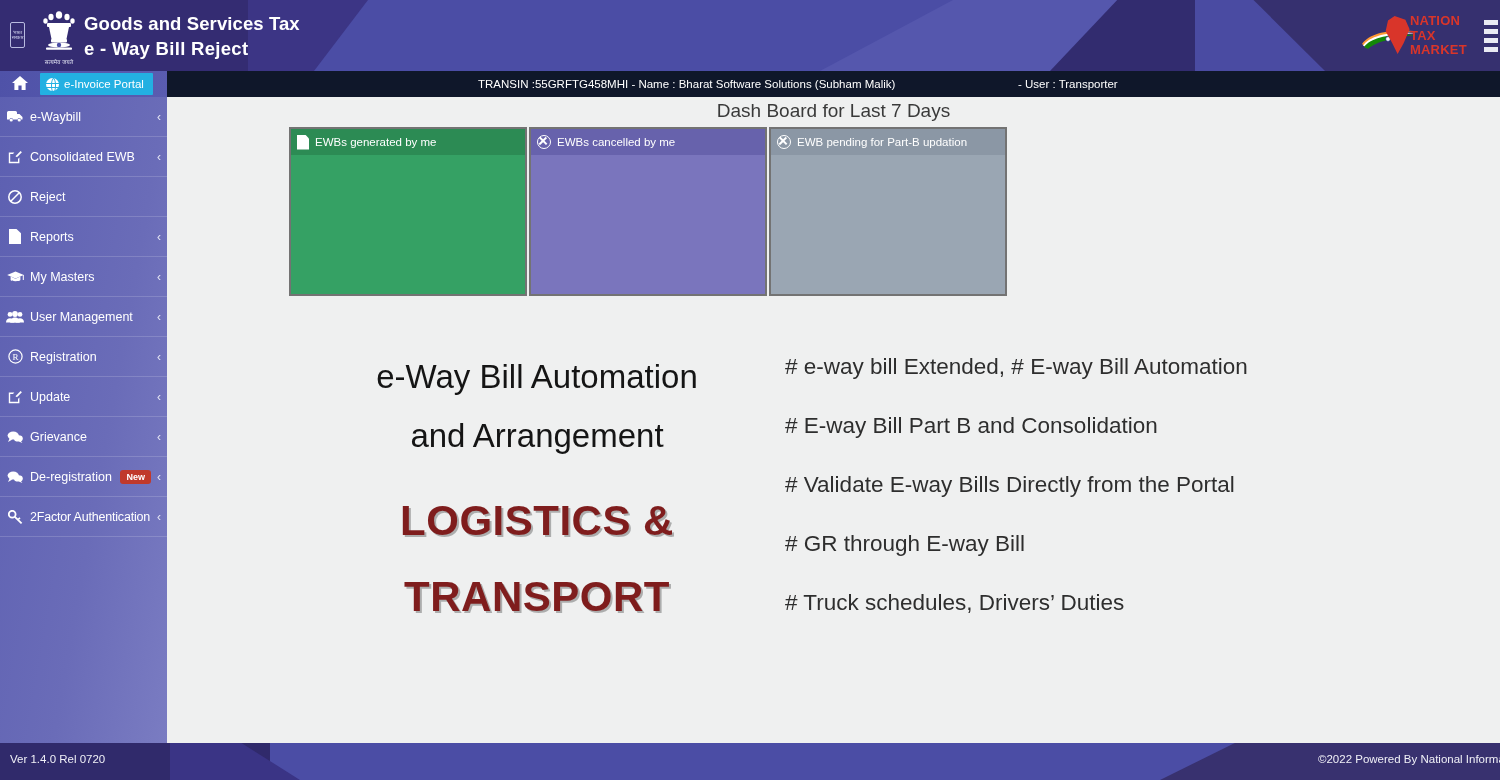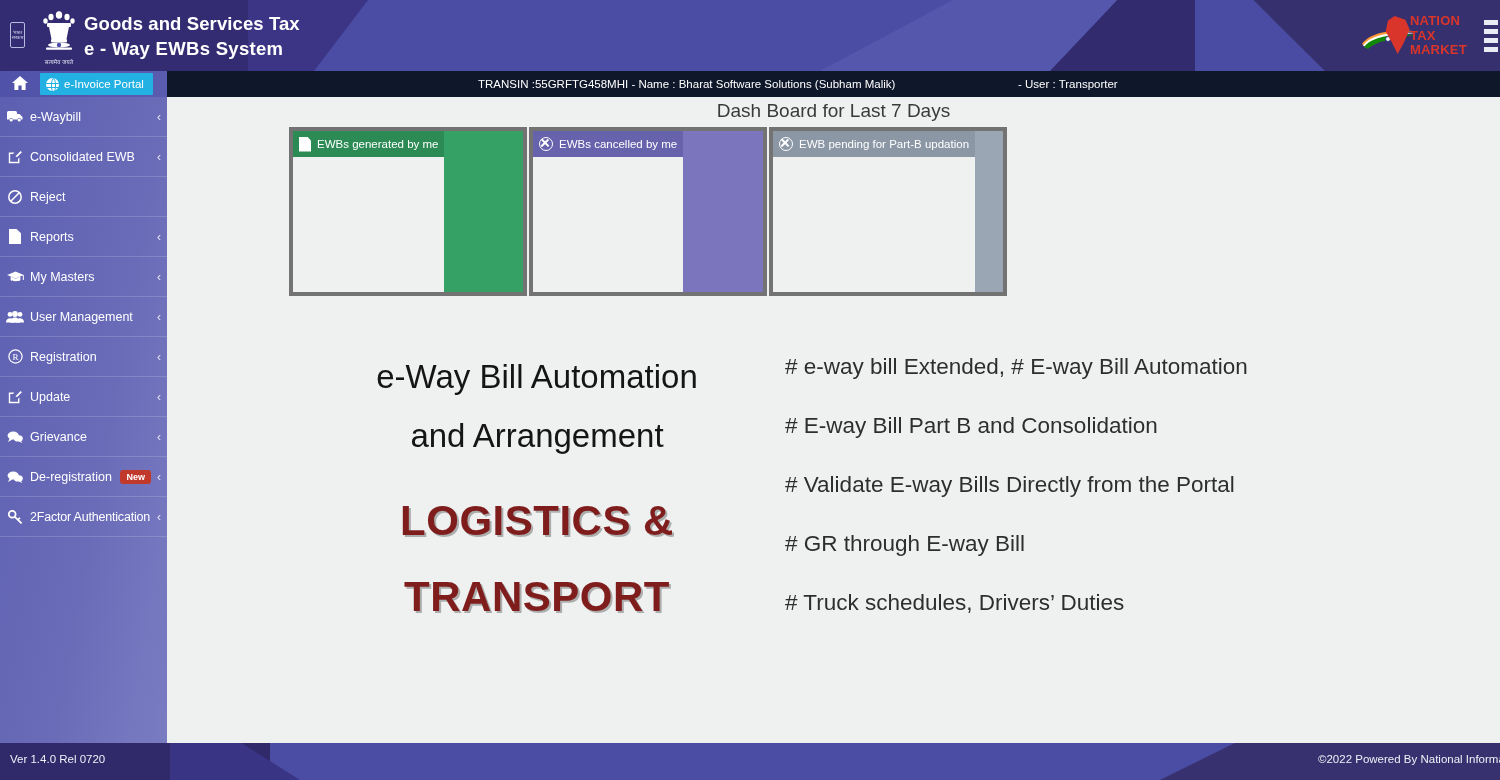--- a/index.html
+++ b/index.html
@@ -200,22 +200,22 @@
     text-align: center;
     font-size: 19px; color: #3a3a3a;
   }
 
   .cards {
     position: absolute; top: 30px; left: 122px;
     display: flex; gap: 2px;
   }
   .card {
     width: 238px; height: 169px;
-    border: 4px solid #737373;
-    display: flex; flex-direction: row;
+    border: 2px solid #737373;
+    display: flex; flex-direction: column;
     overflow: hidden;
   }
   .card-head {
     height: 26px; flex: 0 0 auto;
     display: flex; align-items: center; gap: 6px;
     padding: 0 6px;
     color: #ffffff; font-size: 11.5px;
     white-space: nowrap;
   }
   .card-body { flex: 1 1 auto; }
@@ -323,21 +323,21 @@
         <ellipse cx="20" cy="36" rx="11" ry="2.6"></ellipse>
         <circle cx="20" cy="36" r="2.2" fill="#4b4da5"></circle>
         <rect x="7" y="38.4" width="26" height="2.4" rx="0.8"></rect>
       </g>
     </svg>
     <div class="satyam">सत्यमेव जयते</div>
   </div>
 
   <div class="hdr-title">
     <div>Goods and Services Tax</div>
-    <div class="l2">e - Way EWBs System</div>
+    <div class="l2">e - Way Bill Reject</div>
   </div>
 
   <div class="nation-logo">
     <svg class="nl-flagswoosh" viewBox="0 0 56 22">
       <path d="M2 17 C10 5, 34 2, 54 4 C36 6, 14 10, 6 20 Z" fill="#ff9933"></path>
       <path d="M3 18.5 C11 7, 35 4, 55 6 C37 8, 15 12, 7 21 Z" fill="#ffffff"></path>
       <path d="M4 20 C12 9, 36 6, 56 8 C38 10, 16 14, 8 22 Z" fill="#138808"></path>
       <circle cx="28" cy="12" r="2.4" fill="#ffffff" stroke="#1a237e" stroke-width="0.7"></circle>
     </svg>
     <div class="nl-map"></div>

